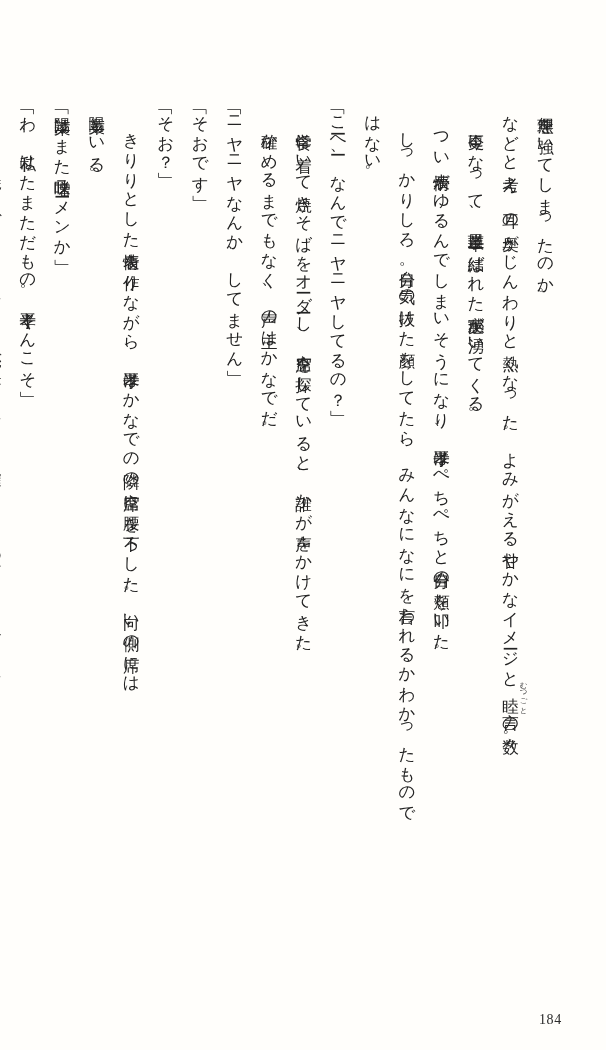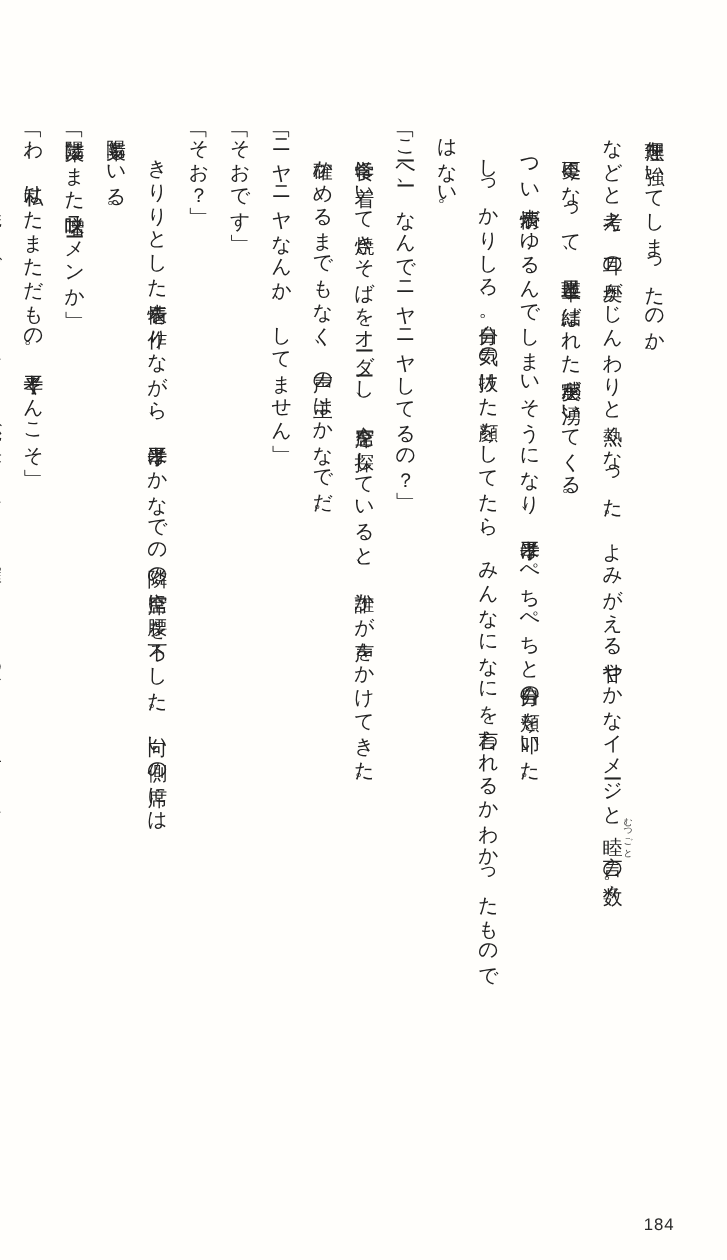--- a/index.html
+++ b/index.html
@@ -56,21 +56,21 @@
     letter-spacing: 0;
     color: #3a3a3a;
   }
   .page-number {
     position: absolute;
     right: 44px;
     bottom: 22px;
     font-size: 14px;
     letter-spacing: 0.05em;
     color: #2b2b2b;
-    font-family: Liberation Sans, sans-serif;
+    font-family: Liberation Serif, serif;
   }
 </style>
 </head>
 <body>
 
 <div class="page">
 
   <div class="text-block">
     <p>無理を強いてしまったのか。</p>
     <p><span>などと考え、耳の奥がじんわりと熱くなった。よみがえる甘やかなイメージと</span><ruby><span>睦言</span><rt>むつごと</rt></ruby><span>の数々。</span></p>

